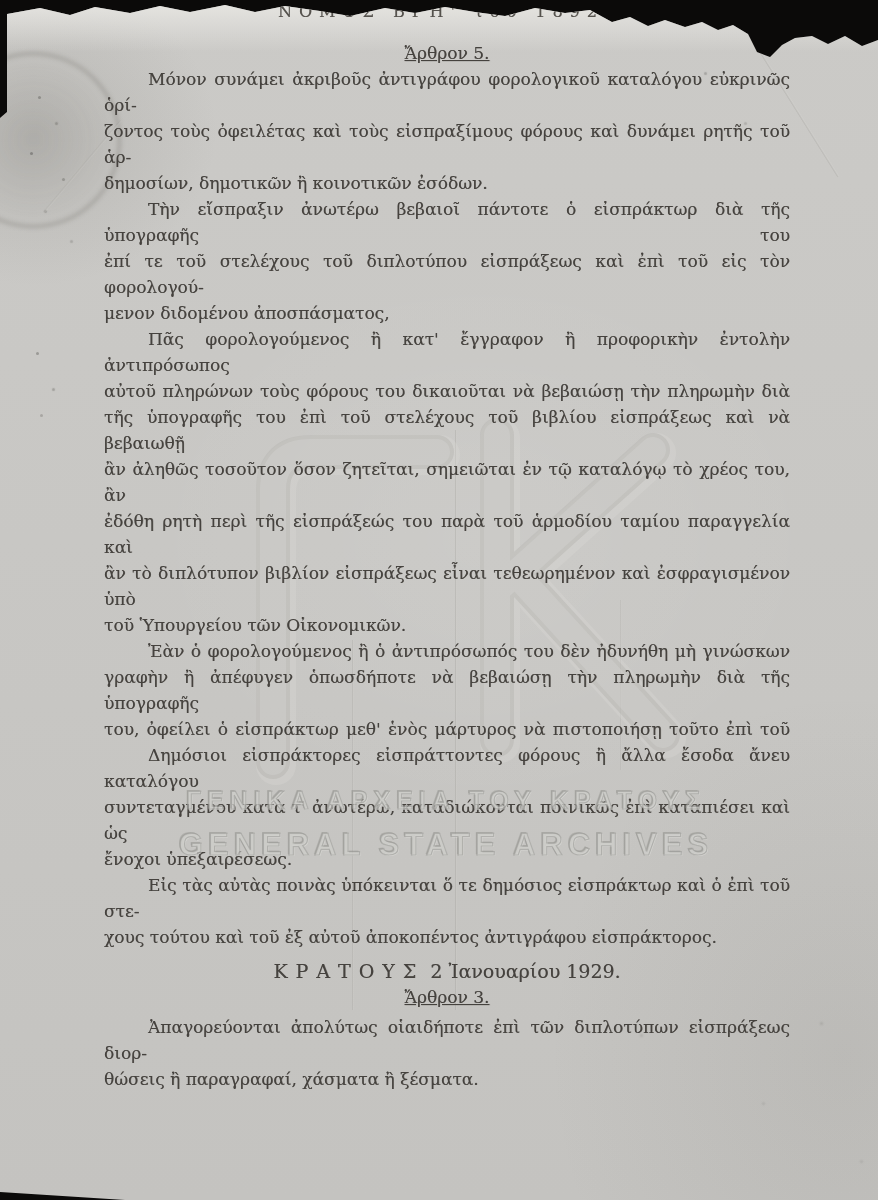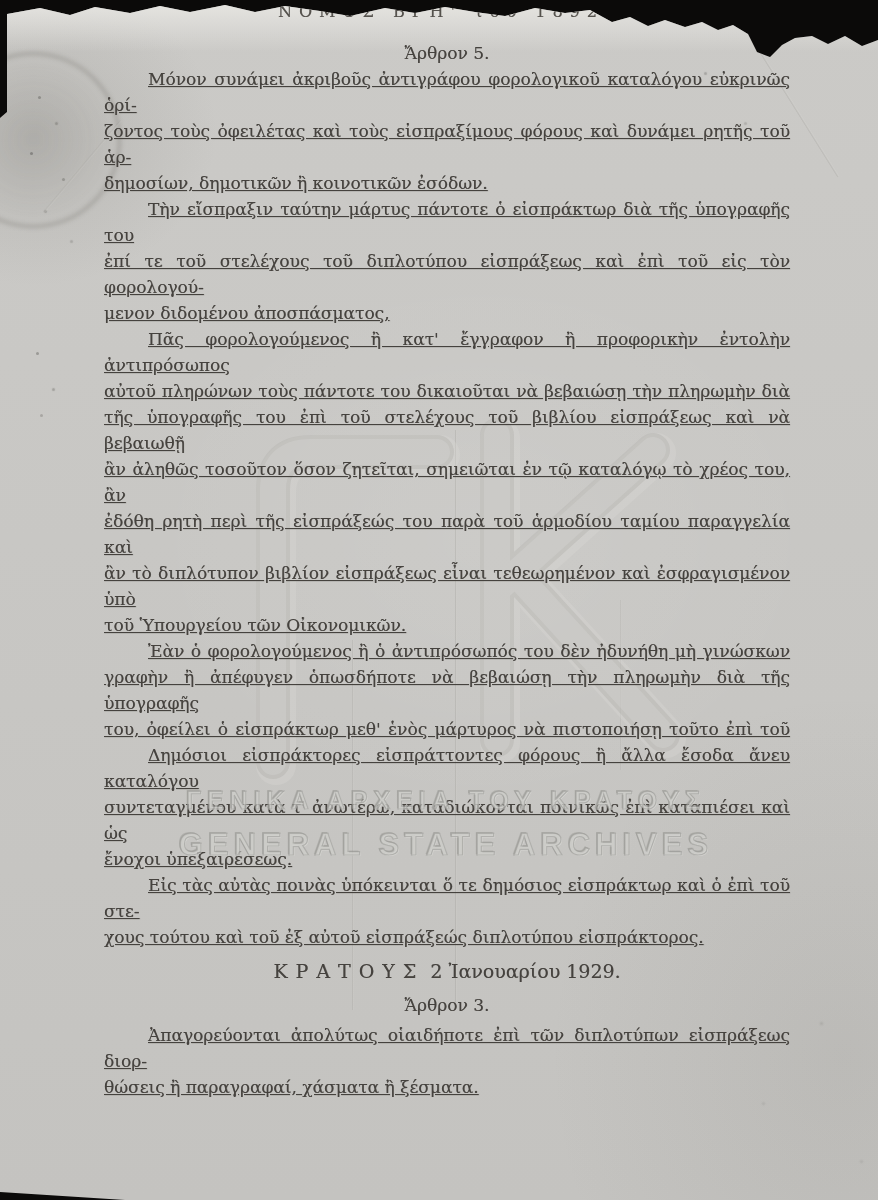--- a/index.html
+++ b/index.html
@@ -32,30 +32,30 @@
   .content {
     position:absolute; left:104px; right:88px; top:0;
     color:#45423e; font-size:17px; line-height:26px;
     text-shadow:.3px .3px 0 rgba(62,58,54,.45);
   }
   .law-title {
     margin-top:2px; height:20px; line-height:20px;
     text-align:center; letter-spacing:7px;
     font-size:16px; color:#55524d;
   }
-  .h-article { text-align:center; }
+  .h-article { text-align:center;text-decoration:underline; }
   .h-decree  { text-align:center; font-size:19px; }
   .h-decree .spaced { letter-spacing:8px; }
   .para { margin:0; }
-  .pline { text-align:justify; text-align-last:justify; white-space:normal;text-decoration:underline; }
+  .pline { text-align:justify; text-align-last:justify; white-space:normal; }
   .pline.last { text-align:center; text-align-last:left; }
   .pline.first { text-indent:44px; }
   .blk-0  { margin-top:18px; }
   .blk-7  { margin-top:8px; }
-  .blk-8  { margin-top:8px; }
+  .blk-8  { }
   .blk-9  { margin-top:4px; }
   
   .wm {
     position:absolute; left:14px; right:0; text-align:center;
     font-family:"Liberation Sans", sans-serif; font-weight:bold;
     color:rgba(206,206,202,.30);
     -webkit-text-stroke:1.2px rgba(148,148,143,.55);
     text-shadow:1px 1px 0 rgba(226,226,222,.55), -1px -1px 0 rgba(140,140,135,.35);
   }
   .wm1 { top:786px; font-size:25px; letter-spacing:6px; }
@@ -122,46 +122,46 @@
     <div class="content">
       <div class="law-title">ΝΟΜΟΣ ΒΡΗ' τοῦ 1892.</div>
       <div id="blocks">
           <div class="h-article blk-0">Ἄρθρον 5.</div>
           <div class="para blk-1">
             <div class="pline first">Μόνον συνάμει ἀκριβοῦς ἀντιγράφου φορολογικοῦ καταλόγου εὐκρινῶς ὁρί-</div>
             <div class="pline">ζοντος τοὺς ὀφειλέτας καὶ τοὺς εἰσπραξίμους φόρους καὶ δυνάμει ρητῆς τοῦ ἁρ-</div>
             <div class="pline last">δημοσίων, δημοτικῶν ἢ κοινοτικῶν ἐσόδων.</div>
           </div>
           <div class="para blk-2">
-            <div class="pline first">Τὴν εἴσπραξιν ταύτην μάρτυς πάντοτε ὁ εἰσπράκτωρ διὰ τῆς ὑπογραφῆς του</div>
+            <div class="pline first">Τὴν εἴσπραξιν ἀνωτέρω βεβαιοῖ πάντοτε ὁ εἰσπράκτωρ διὰ τῆς ὑπογραφῆς του</div>
             <div class="pline">ἐπί τε τοῦ στελέχους τοῦ διπλοτύπου εἰσπράξεως καὶ ἐπὶ τοῦ εἰς τὸν φορολογού-</div>
             <div class="pline last">μενον διδομένου ἀποσπάσματος,</div>
           </div>
           <div class="para blk-3">
             <div class="pline first">Πᾶς φορολογούμενος ἢ κατ' ἔγγραφον ἢ προφορικὴν ἐντολὴν ἀντιπρόσωπος</div>
-            <div class="pline">αὐτοῦ πληρώνων τοὺς πάντοτε του δικαιοῦται νὰ βεβαιώσῃ τὴν πληρωμὴν διὰ</div>
+            <div class="pline">αὐτοῦ πληρώνων τοὺς φόρους του δικαιοῦται νὰ βεβαιώσῃ τὴν πληρωμὴν διὰ</div>
             <div class="pline">τῆς ὑπογραφῆς του ἐπὶ τοῦ στελέχους τοῦ βιβλίου εἰσπράξεως καὶ νὰ βεβαιωθῇ</div>
             <div class="pline">ἂν ἀληθῶς τοσοῦτον ὅσον ζητεῖται, σημειῶται ἐν τῷ καταλόγῳ τὸ χρέος του, ἂν</div>
             <div class="pline">ἐδόθη ρητὴ περὶ τῆς εἰσπράξεώς του παρὰ τοῦ ἁρμοδίου ταμίου παραγγελία καὶ</div>
             <div class="pline">ἂν τὸ διπλότυπον βιβλίον εἰσπράξεως εἶναι τεθεωρημένον καὶ ἐσφραγισμένον ὑπὸ</div>
             <div class="pline last">τοῦ Ὑπουργείου τῶν Οἰκονομικῶν.</div>
           </div>
           <div class="para blk-4">
             <div class="pline first">Ἐὰν ὁ φορολογούμενος ἢ ὁ ἀντιπρόσωπός του δὲν ἠδυνήθη μὴ γινώσκων</div>
             <div class="pline">γραφὴν ἢ ἀπέφυγεν ὁπωσδήποτε νὰ βεβαιώσῃ τὴν πληρωμὴν διὰ τῆς ὑπογραφῆς</div>
             <div class="pline">του, ὀφείλει ὁ εἰσπράκτωρ μεθ' ἑνὸς μάρτυρος νὰ πιστοποιήσῃ τοῦτο ἐπὶ τοῦ</div>
           </div>
           <div class="para blk-5">
             <div class="pline first">Δημόσιοι εἰσπράκτορες εἰσπράττοντες φόρους ἢ ἄλλα ἔσοδα ἄνευ καταλόγου</div>
             <div class="pline">συντεταγμένου κατὰ τ' ἀνωτέρω, καταδιώκονται ποινικῶς ἐπὶ καταπιέσει καὶ ὡς</div>
             <div class="pline last">ἔνοχοι ὑπεξαιρέσεως.</div>
           </div>
           <div class="para blk-6">
             <div class="pline first">Εἰς τὰς αὐτὰς ποινὰς ὑπόκεινται ὅ τε δημόσιος εἰσπράκτωρ καὶ ὁ ἐπὶ τοῦ στε-</div>
-            <div class="pline last">χους τούτου καὶ τοῦ ἐξ αὐτοῦ εἰσπράξεώς διπλοτύπου εἰσπράκτορος.</div>
+            <div class="pline last">χους τούτου καὶ τοῦ ἐξ αὐτοῦ ἀποκοπέντος ἀντιγράφου εἰσπράκτορος.</div>
           </div>
           <div class="h-decree blk-7"><span class="spaced">ΚΡΑΤΟΥΣ</span><span> 2 Ἰανουαρίου 1929.</span></div>
           <div class="h-article blk-8">Ἄρθρον 3.</div>
           <div class="para blk-9">
             <div class="pline first">Ἀπαγορεύονται ἀπολύτως οἱαιδήποτε ἐπὶ τῶν διπλοτύπων εἰσπράξεως διορ-</div>
             <div class="pline last">θώσεις ἢ παραγραφαί, χάσματα ἢ ξέσματα.</div>
           </div>
         </div>
     </div>
 

